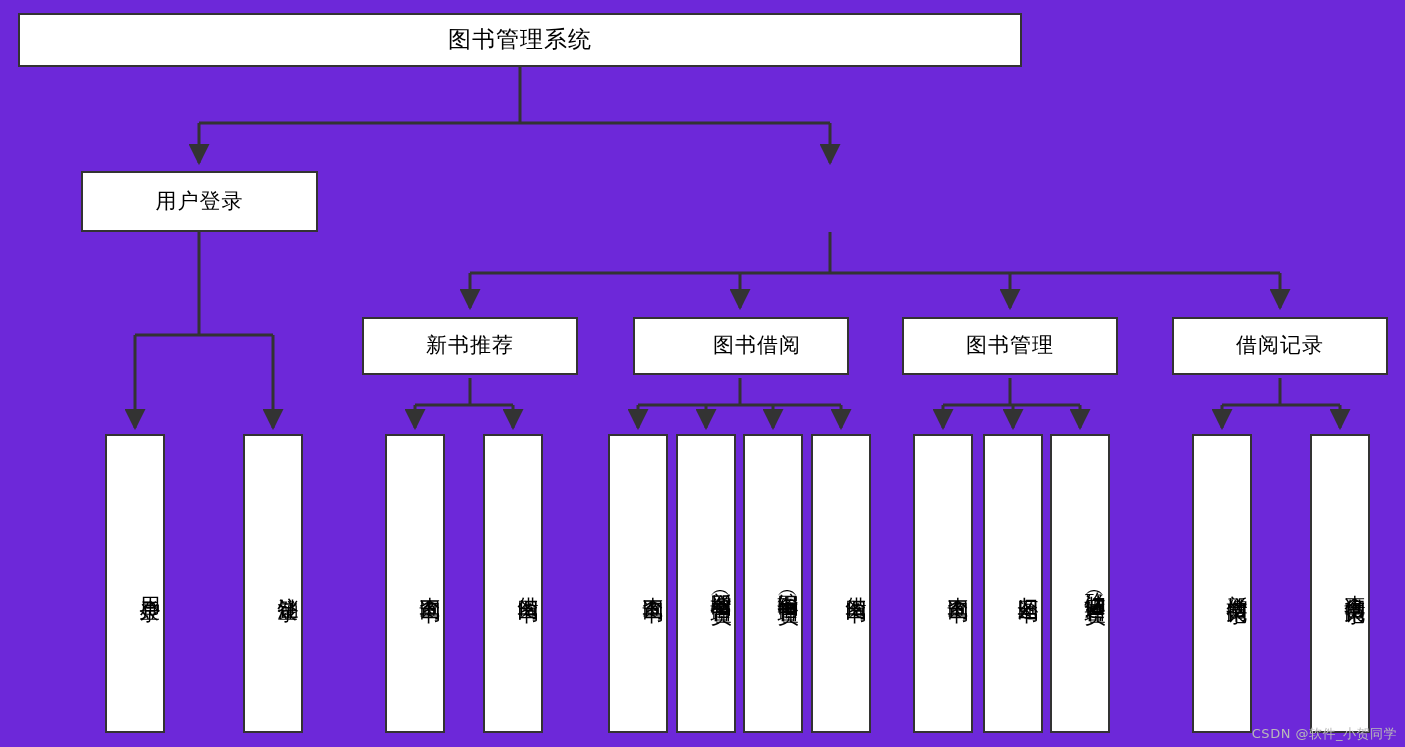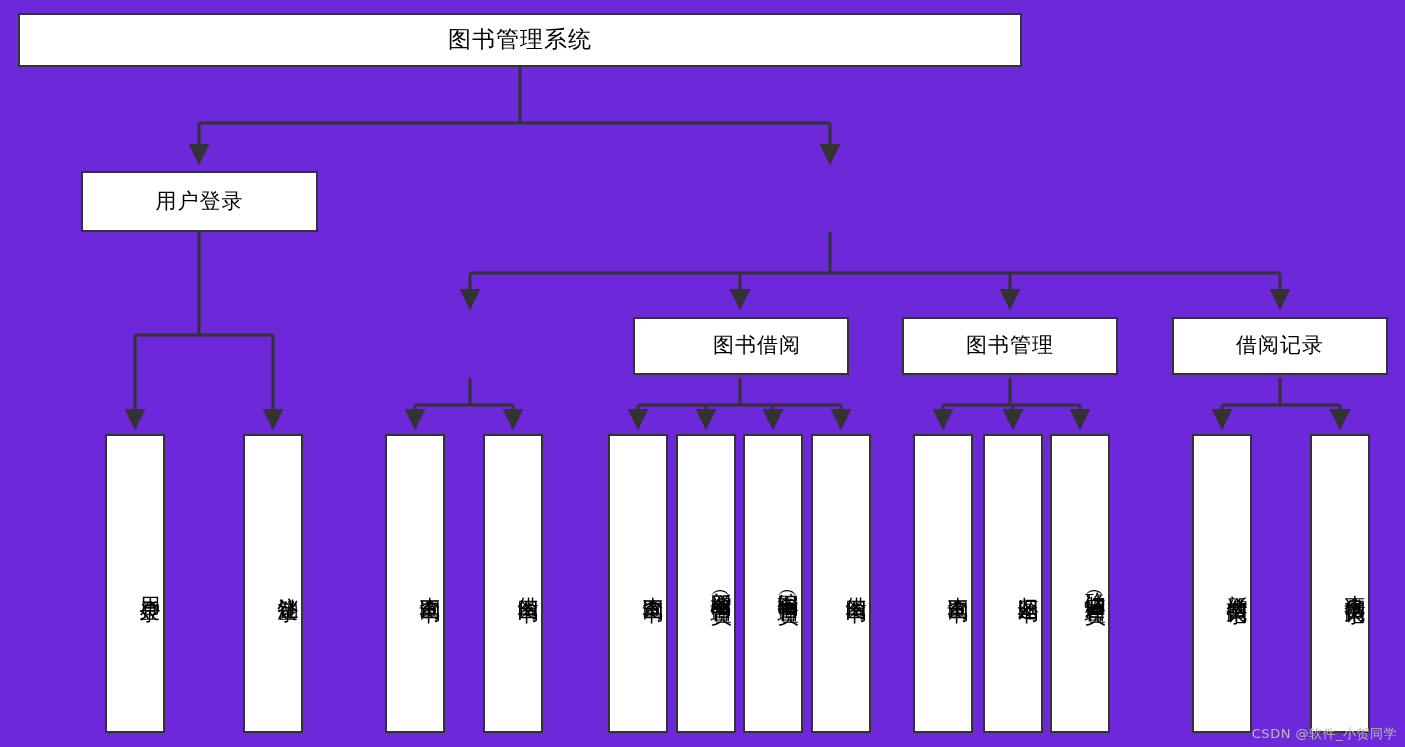--- a/index.html
+++ b/index.html
@@ -130,20 +130,23 @@
   </svg>
 
   <div class="node horizontal root" style="left:18px; top:13px; width:1004px; height:54px;">
     <span class="label">图书管理系统</span>
   </div>
 
   <div class="node horizontal" style="left:81px; top:171px; width:237px; height:61px;">
     <span class="label">用户登录</span>
   </div>
 
+  <div class="node horizontal" style="left:362px; top:317px; width:216px; height:58px;">
+    <span class="label">新书推荐</span>
+  </div>
   <div class="node horizontal" style="left:633px; top:317px; width:216px; height:58px;padding-left:32px;">
     <span class="label">图书借阅</span>
   </div>
   <div class="node horizontal" style="left:902px; top:317px; width:216px; height:58px;">
     <span class="label">图书管理</span>
   </div>
   <div class="node horizontal" style="left:1172px; top:317px; width:216px; height:58px;">
     <span class="label">借阅记录</span>
   </div>
 

